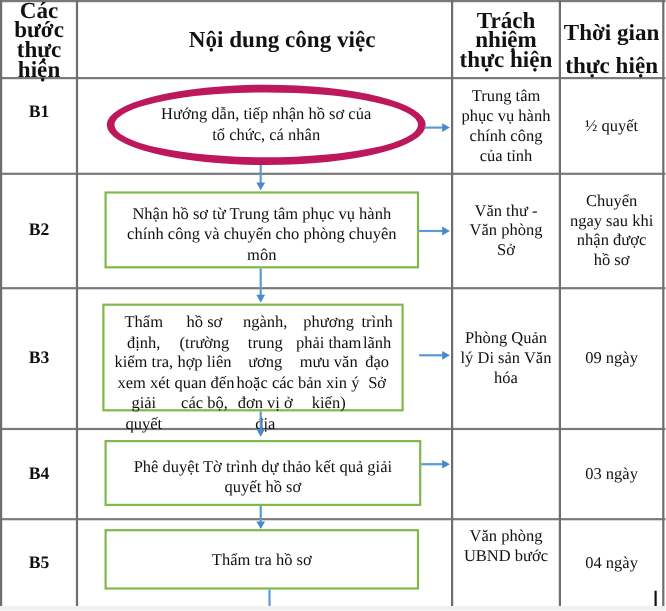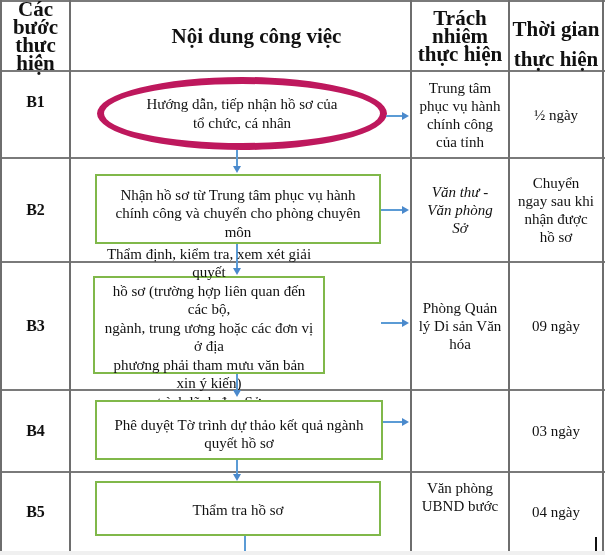--- a/index.html
+++ b/index.html
@@ -71,55 +71,55 @@
   </div>
   <div class="arrow-h" style="left:386px; top:115px; width:18px;"></div>
   <div class="head-right" style="left:402px; top:112px;"></div>
   <div class="cell" style="left:412px; top:72px; width:96px; height:85px; flex-direction:column;">
     <span>Trung tâm</span>
     <span>phục vụ hành</span>
     <span>chính công</span>
     <span>của tỉnh</span>
   </div>
   <div class="cell" style="left:510px; top:72px; width:92px; height:85px;">
-    <span>½ ngày</span>
+    <span>½ quyết</span>
   </div>
 
   <div class="arrow-v" style="left:236px; top:150px; height:18px;"></div>
   <div class="head-down" style="left:233px; top:166px;"></div>
 
   <div class="cell step" style="left:2px; top:159px; width:67px; height:102px;">
     <span>B2</span>
   </div>
   <div class="box" style="left:95px; top:174px; width:286px; height:70px; flex-direction:column; padding-top:9px;">
     <span>Nhận hồ sơ từ Trung tâm phục vụ hành</span>
     <span>chính công và chuyển cho phòng chuyên</span>
     <span>môn</span>
   </div>
   <div class="arrow-h" style="left:381px; top:209px; width:23px;"></div>
   <div class="head-right" style="left:402px; top:206px;"></div>
-  <div class="cell" style="left:412px; top:159px; width:96px; height:102px; flex-direction:column;font-style:italic;">
+  <div class="cell" style="left:412px; top:159px; width:96px; height:102px; flex-direction:column;">
     <span>Văn thư -</span>
     <span>Văn phòng</span>
     <span>Sở</span>
   </div>
   <div class="cell" style="left:510px; top:159px; width:92px; height:102px; flex-direction:column;">
     <span>Chuyển</span>
     <span>ngay sau khi</span>
     <span>nhận được</span>
     <span>hồ sơ</span>
   </div>
 
   <div class="arrow-v" style="left:236px; top:244px; height:25px;"></div>
   <div class="head-down" style="left:233px; top:268px;"></div>
 
   <div class="cell step" style="left:2px; top:263px; width:67px; height:126px;">
     <span>B3</span>
   </div>
-  <div class="box" style="left:93px; top:276px; width:232px; height:98px; flex-direction:column; padding-top:6px;">
+  <div class="box" style="left:93px; top:276px; width:274px; height:98px; flex-direction:row; padding-top:6px;">
     <span>Thẩm định, kiểm tra, xem xét giải quyết</span>
     <span>hồ sơ (trường hợp liên quan đến các bộ,</span>
     <span>ngành, trung ương hoặc các đơn vị ở địa</span>
     <span>phương phải tham mưu văn bản xin ý kiến)</span>
     <span>trình lãnh đạo Sở</span>
   </div>
   <div class="arrow-h" style="left:381px; top:322px; width:23px;"></div>
   <div class="head-right" style="left:402px; top:319px;"></div>
   <div class="cell" style="left:412px; top:263px; width:96px; height:126px; flex-direction:column;">
     <span>Phòng Quản</span>
@@ -130,21 +130,21 @@
     <span>09 ngày</span>
   </div>
 
   <div class="arrow-v" style="left:236px; top:374px; height:18px;"></div>
   <div class="head-down" style="left:233px; top:390px;"></div>
 
   <div class="cell step" style="left:2px; top:391px; width:67px; height:80px;">
     <span>B4</span>
   </div>
   <div class="box" style="left:95px; top:400px; width:288px; height:60px; flex-direction:column; padding-top:8px;">
-    <span>Phê duyệt Tờ trình dự thảo kết quả ngành</span>
+    <span>Phê duyệt Tờ trình dự thảo kết quả giải</span>
     <span>quyết hồ sơ</span>
   </div>
   <div class="arrow-h" style="left:383px; top:421px; width:21px;"></div>
   <div class="head-right" style="left:402px; top:418px;"></div>
   <div class="cell" style="left:510px; top:391px; width:92px; height:80px;align-items:center;">
     <span>03 ngày</span>
   </div>
 
   <div class="arrow-v" style="left:236px; top:460px; height:15px;"></div>
   <div class="head-down" style="left:233px; top:474px;"></div>

